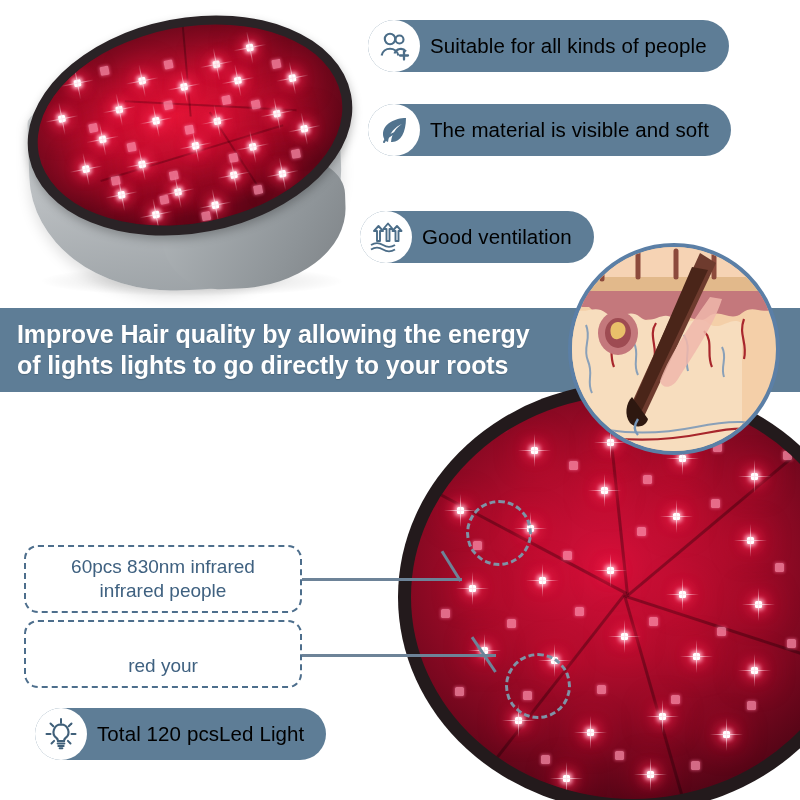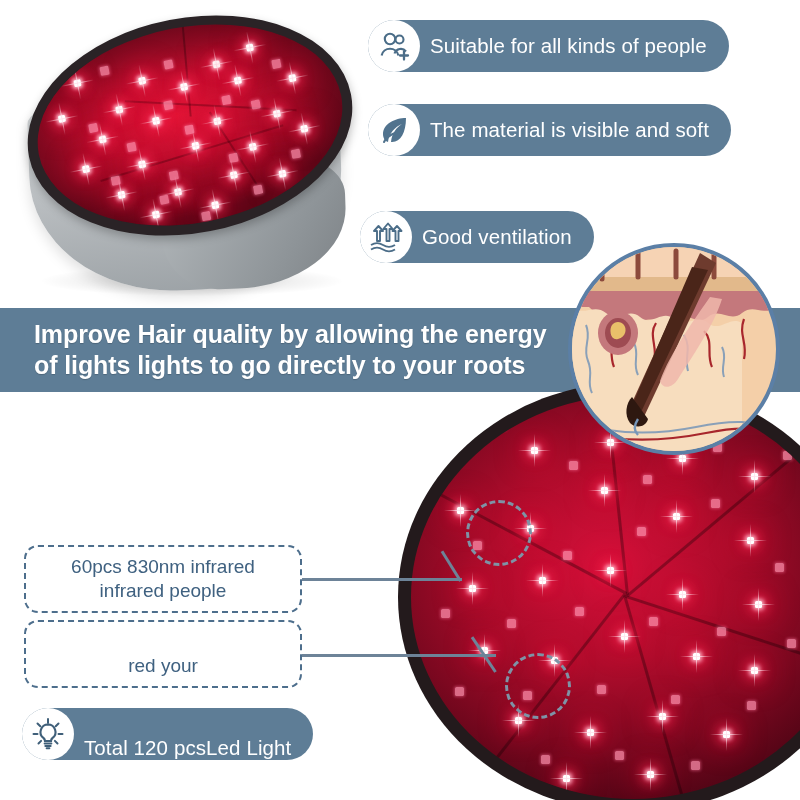--- a/index.html
+++ b/index.html
@@ -106,39 +106,39 @@
     padding-right: 22px;
   }
   .pill-icon {
     width: 52px; height: 52px;
     flex: 0 0 52px;
     border-radius: 50%;
     background: #ffffff;
     display: flex; align-items: center; justify-content: center;
   }
   .pill-label {
-    color: #ffffff;
+    color: #000000;
     font-size: 20.5px;
     margin-left: 10px;
     white-space: nowrap;
     letter-spacing: .1px;
   }
   #pill-people      { left: 368px; top: 20px; }
   #pill-material    { left: 368px; top: 104px; }
   #pill-ventilation { left: 360px; top: 211px; }
 
   
   .banner {
     position: absolute;
     left: 0; top: 308px;
     width: 800px; height: 84px;
     background: #5e7d96;
     display: flex; flex-direction: column;
     justify-content: center;
-    padding-left: 34px;
+    padding-left: 17px;
   }
   .banner-line {
     color: #ffffff;
     font-size: 25px;
     font-weight: bold;
     line-height: 1.26;
     letter-spacing: -.1px;
     text-shadow: 0 1px 1px rgba(0,0,0,.18);
     position: relative; z-index: 1;
   }
@@ -176,21 +176,21 @@
     line-height: 1.28;
     text-align: center;
     display: flex; align-items: center; justify-content: center;
     padding: 6px 10px;
     background: rgba(255,255,255,.9);
   }
   #callout-ir  { left: 24px; top: 545px; width: 278px; height: 68px; }
   #callout-red { left: 24px; top: 620px; width: 278px; height: 68px; }
 
   
-  #pill-total { left: 22px; top: 708px; align-items: flex-end; }
+  #pill-total { left: 35px; top: 708px; }
 
   
   .cap-big {
     position: absolute;
     left: 398px; top: 382px;
     width: 470px; height: 430px;
     z-index: 1;
   }
   .cap-big-rim {
     position: absolute; inset: 0;

